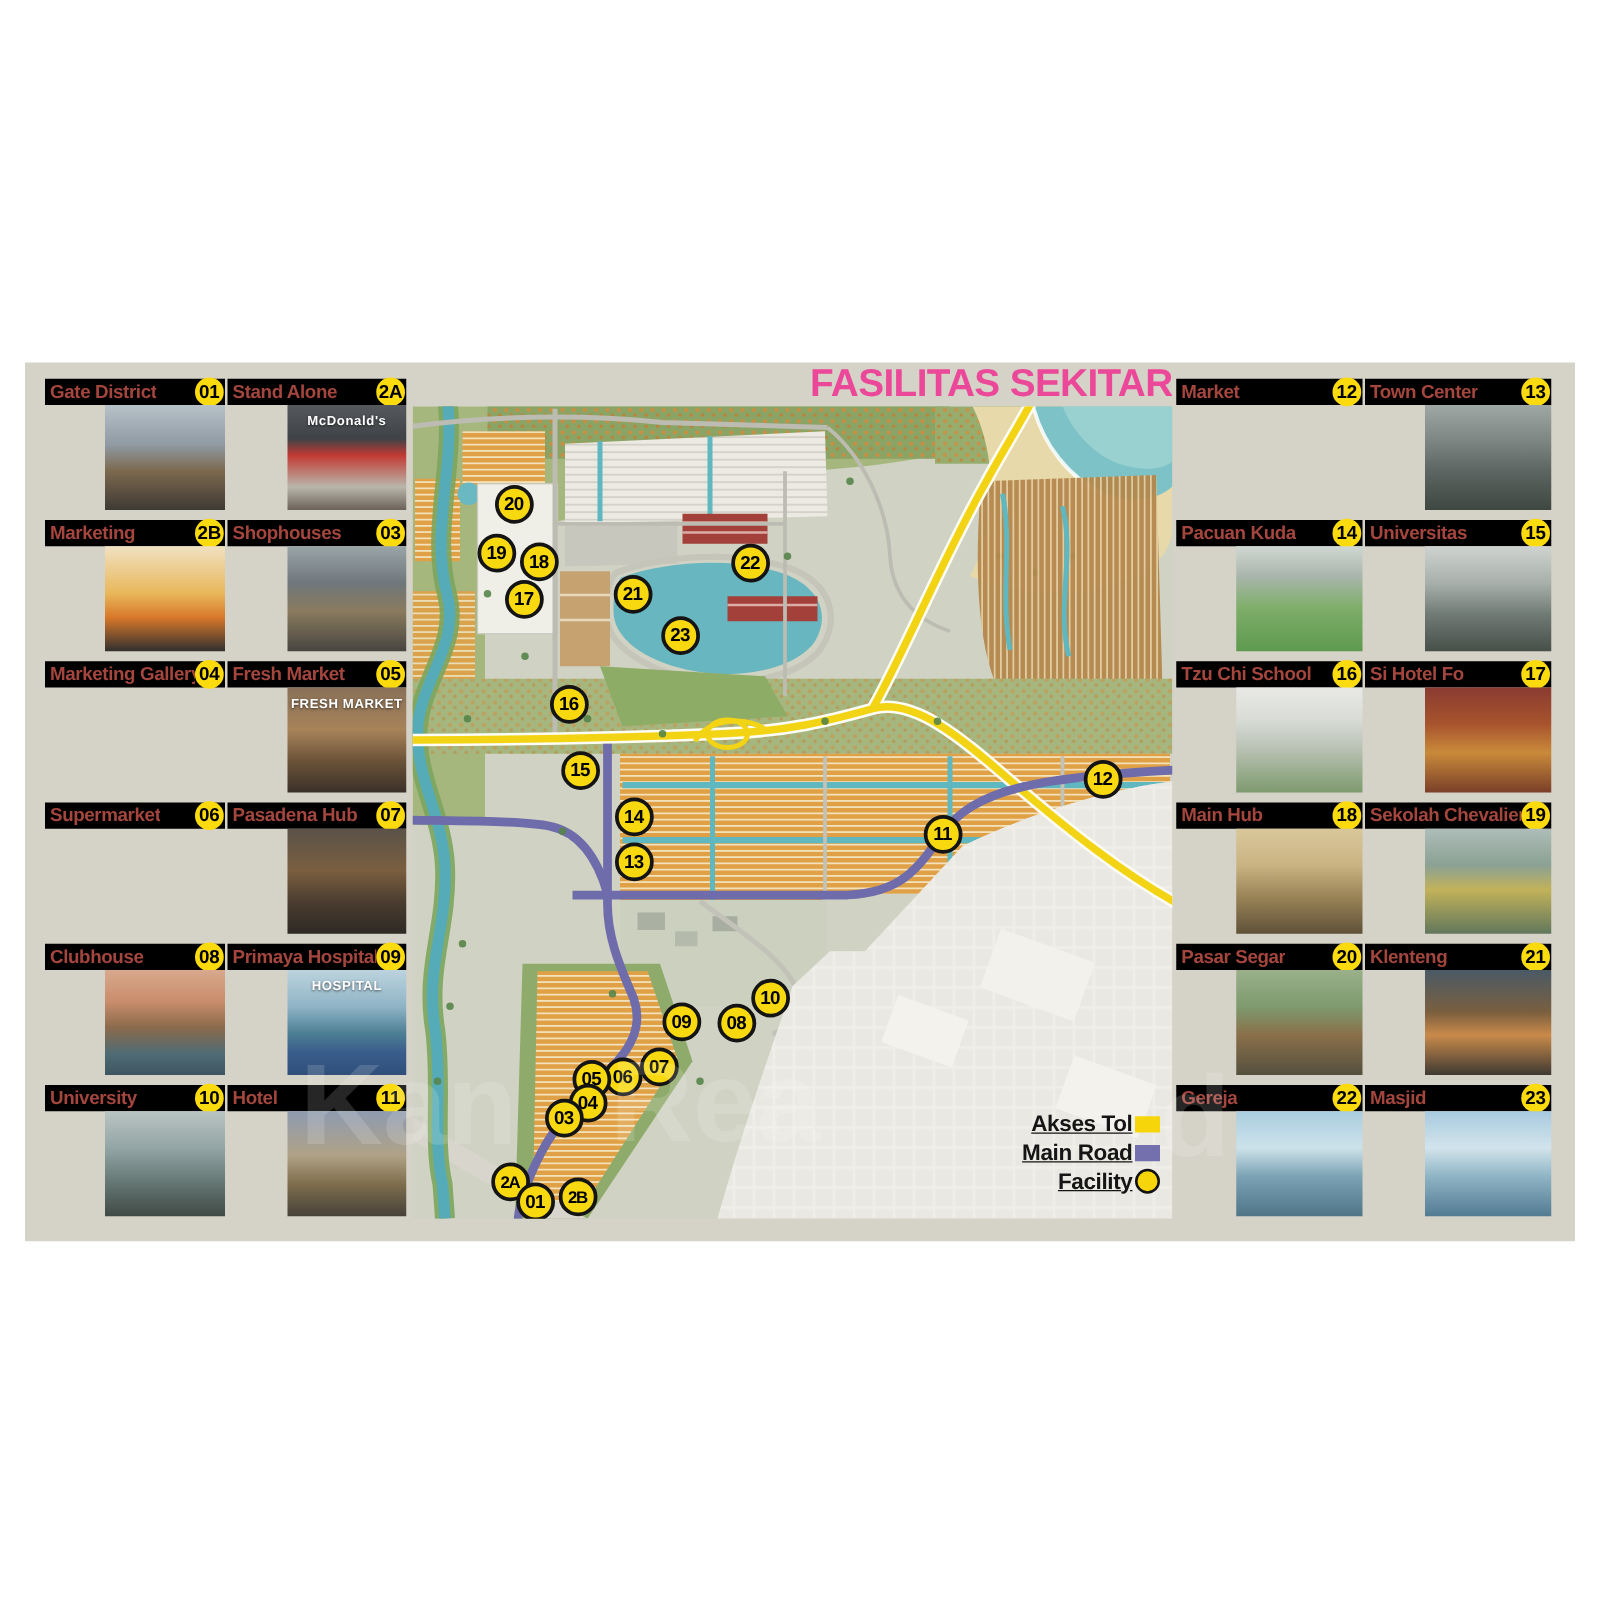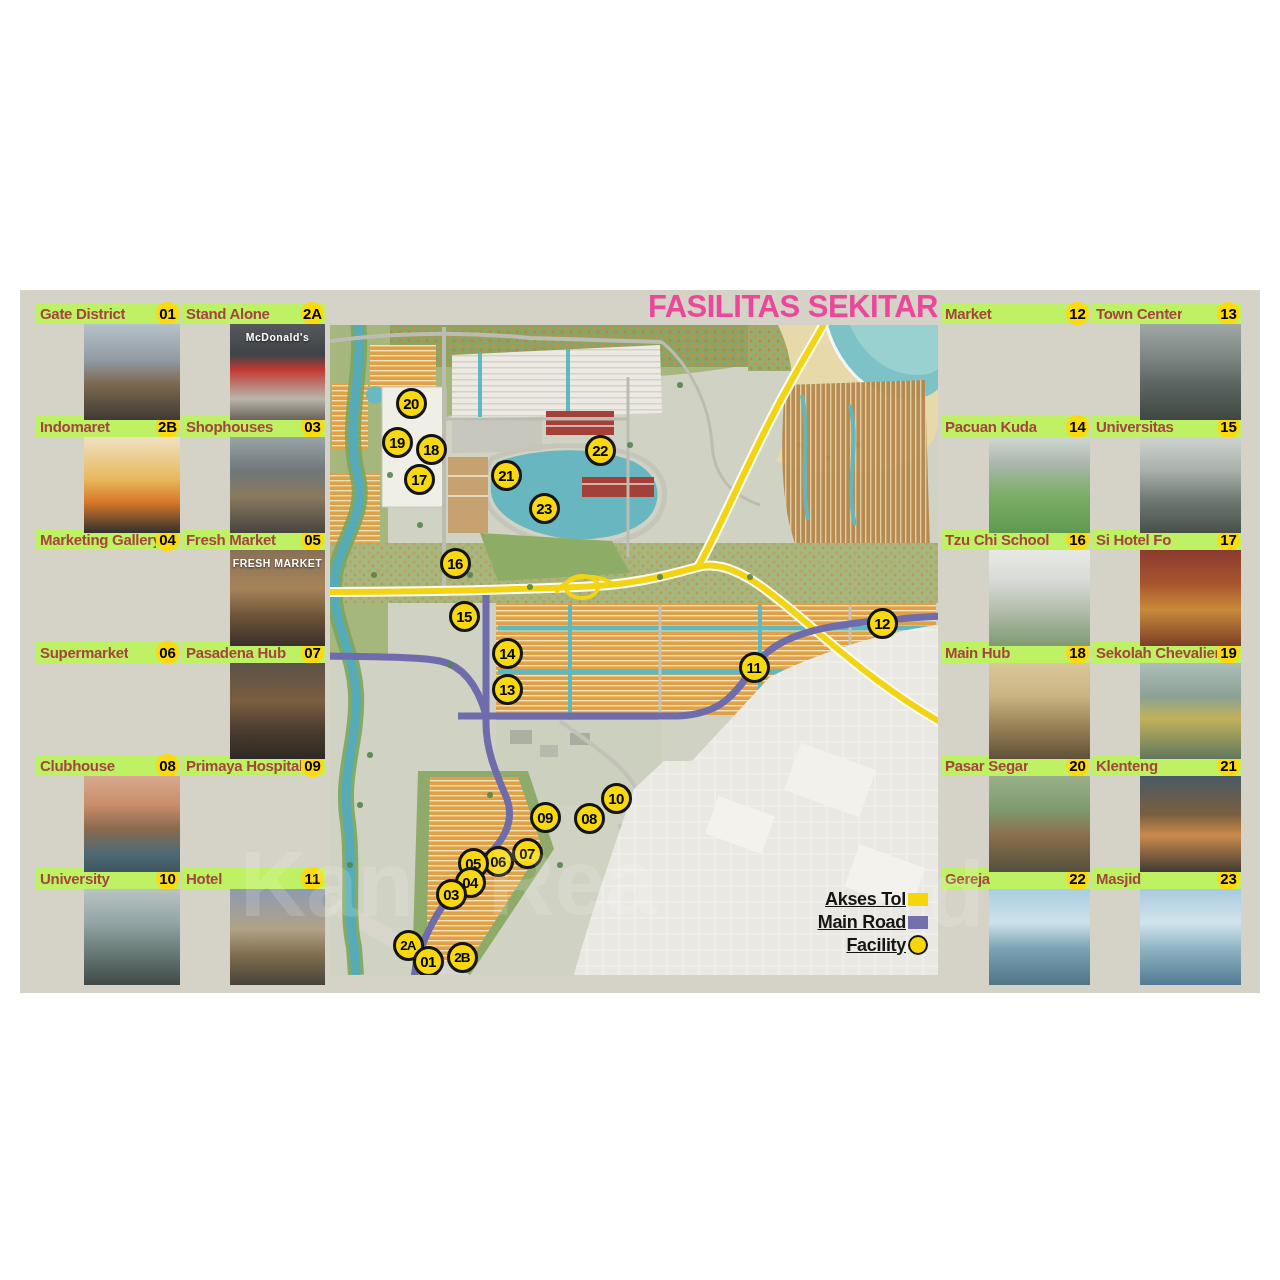--- a/index.html
+++ b/index.html
@@ -6,28 +6,28 @@
   .page{position:relative;width:1280px;height:1280px;background:#ffffff;overflow:hidden;
         font-family:"Liberation Sans",sans-serif;}
   .panel{position:absolute;left:20px;top:290px;width:1240px;height:703px;background:#d5d2c8;}
   .page-title{position:absolute;left:330px;top:291px;width:608px;text-align:right;
         font-size:31px;font-weight:bold;letter-spacing:-0.5px;color:#ec4899;line-height:1.05;z-index:6;}
   
   .sidebar{position:absolute;top:303px;display:grid;column-gap:2px;z-index:4;}
   .sidebar.left{left:36px;width:289px;grid-template-columns:144px 143px;}
   .sidebar.right{left:941px;width:300px;grid-template-columns:149px 149px;}
   .card{height:109px;margin-bottom:4px;}
-  .card-header{height:21px;background:#bef264;display:flex;align-items:center;
+  .card-header{height:21px;background:#000000;display:flex;align-items:center;
         justify-content:space-between;padding:0 1px 0 4px;box-sizing:border-box;}
   .card-label{font-size:15px;font-weight:bold;color:#a4463e;white-space:nowrap;
         overflow:hidden;letter-spacing:-0.3px;}
   .badge{width:23px;height:23px;border-radius:50%;background:#fbda0e;color:#000;
         font-size:15px;font-weight:bold;display:flex;align-items:center;justify-content:center;
         flex-shrink:0;}
-  .card-photo{position:relative;height:96px;overflow:hidden;margin-left:48px;}
+  .card-photo{position:relative;height:84px;overflow:hidden;margin-left:48px;}
   .photo-text{position:absolute;top:7px;left:0;right:0;text-align:center;color:#fff;
         font-weight:bold;font-size:10.5px;letter-spacing:.5px;
         text-shadow:0 1px 2px rgba(0,0,0,.65);white-space:nowrap;}
   
   .ph-1{background:linear-gradient(#b6c1c8,#8f9aa3 38%,#7d6a50 62%,#3e3a33);}
   .ph-2{background:linear-gradient(#55585c,#3f4347 32%,#c23a33 48%,#b9b6ac 78%,#6b6258);}
   .ph-3{background:linear-gradient(#f0e1c2,#e8b75a 45%,#d8772a 68%,#30302e);}
   .ph-4{background:linear-gradient(#9aa5a8,#6f777b 35%,#8a7a5e 62%,#474540);}
   .ph-5{background:linear-gradient(#e8e6df,#cfd3d2 30%,#9aa5a3 58%,#585e5c);}
   .ph-6{background:linear-gradient(#887058,#a8835a 40%,#6b5338 70%,#3a3029);}
@@ -89,21 +89,21 @@
         <div class="card-header">
           <span class="card-label">Stand Alone</span>
           <span class="badge">2A</span>
         </div>
         <div class="card-photo ph-2">
           <span class="photo-text">McDonald's</span>
         </div>
       </div>
       <div class="card">
         <div class="card-header">
-          <span class="card-label">Indomaret</span>
+          <span class="card-label">Marketing</span>
           <span class="badge">2B</span>
         </div>
         <div class="card-photo ph-3"></div>
       </div>
       <div class="card">
         <div class="card-header">
           <span class="card-label">Shophouses</span>
           <span class="badge">03</span>
         </div>
         <div class="card-photo ph-4"></div>
@@ -140,20 +140,23 @@
         <div class="card-header">
           <span class="card-label">Clubhouse</span>
           <span class="badge">08</span>
         </div>
         <div class="card-photo ph-9"></div>
       </div>
       <div class="card">
         <div class="card-header">
           <span class="card-label">Primaya Hospital</span>
           <span class="badge">09</span>
+        </div>
+        <div class="card-photo ph-10">
+          <span class="photo-text">HOSPITAL</span>
         </div>
       </div>
       <div class="card">
         <div class="card-header">
           <span class="card-label">University</span>
           <span class="badge">10</span>
         </div>
         <div class="card-photo ph-11"></div>
       </div>
       <div class="card">

